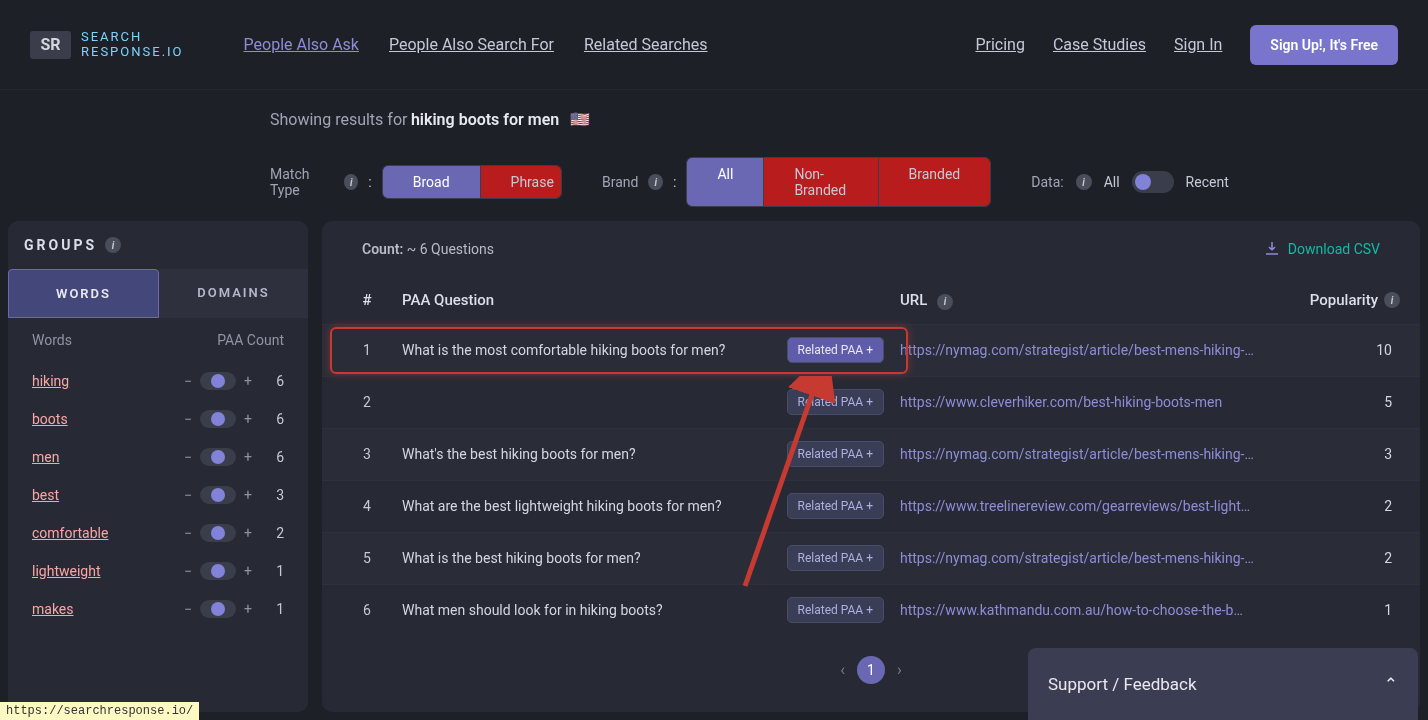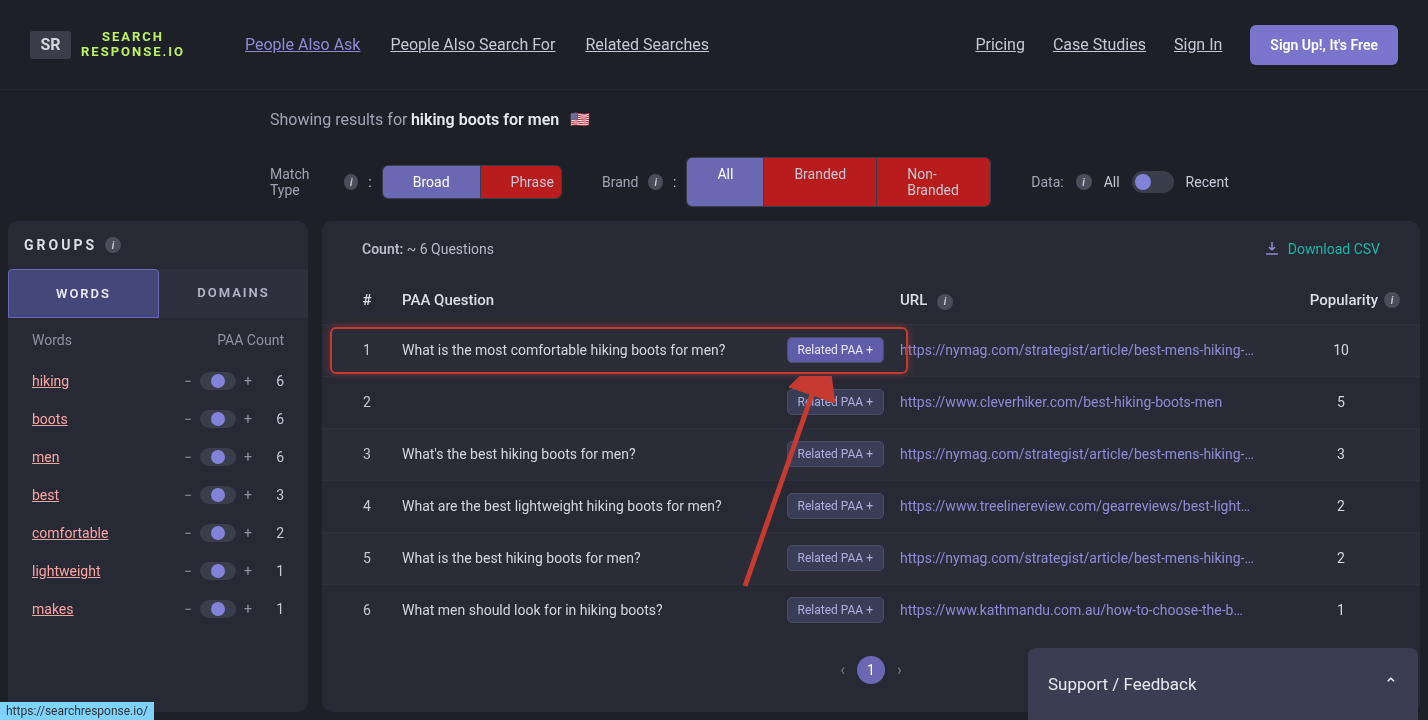--- a/index.html
+++ b/index.html
@@ -14,21 +14,21 @@
 }
 .header {
   height: 90px;
   display: flex;
   align-items: center;
   padding: 0 30px;
   border-bottom: 1px solid rgba(255,255,255,0.04);
 }
 .logo { display: flex; align-items: center; gap: 10px; }
 .logo-badge { width: 41px; height: 28px; background: #3b3e4a; color: #d4d6dd; display:flex; align-items:center; justify-content:center; font-weight:700; font-size:16px; border-radius:3px;text-align:center; }
-.logo-text { line-height: 1.1; font-weight: 700; letter-spacing: 2px; color:#bef264; font-size:13px;text-align:center;}
+.logo-text { line-height: 1.1; font-weight: 400; letter-spacing: 2px; color:#7dd3fc; font-size:13px;}
 .nav { display:flex; gap:30px; margin-left:60px; }
 .nav-link { color:#c5c9d6; font-size:16px; cursor:pointer;text-decoration:underline; }
 .nav-link.active { color:#8e8cd6; }
 .nav-right { margin-left:auto; display:flex; gap:28px; align-items:center; }
 .signup-btn { background:#7975cc; color:#fff; padding:12px 20px; border-radius:6px; font-weight:600; cursor:pointer; }
 
 .filters-bar { padding: 20px 270px 10px; }
 .showing { color:#a0a4b3; font-size:16px; }
 .showing-query { color:#e7e9ef; font-weight:600; }
 .flag { display:inline-block; margin-left:8px; font-size:16px; }
@@ -72,28 +72,28 @@
 .col-q { flex:1; padding-left:10px; }
 .col-url { width:390px; }
 .col-pop { width:110px; text-align:right; display:flex; align-items:center; justify-content:flex-end; gap:6px; }
 .trow { display:flex; align-items:center; padding:0 20px; height:52px; border-top:1px solid #2e313d; position:relative; }
 .trow:nth-child(odd) { background:#2a2d38; }
 .cell-num { width:50px; text-align:center; color:#c5c9d6; }
 .cell-q { flex:1; padding-left:10px; color:#d4d7e0; display:flex; align-items:center; gap:16px; }
 .related-btn { background:#3a3d56; color:#b0afe0; padding:5px 10px; border-radius:5px; font-size:12px; margin-left:auto; margin-right:16px; cursor:pointer; border:1px solid #4a4d6a; }
 .related-btn.hi { background:#5f5caa; color:#e8e7f8; }
 .cell-url { width:390px; color:#8e8cd6; white-space:nowrap; overflow:hidden; text-overflow:ellipsis; cursor:pointer; }
-.cell-pop { width:110px; text-align:center; color:#d4d7e0; padding-right:8px; }
+.cell-pop { width:110px; text-align:right; color:#d4d7e0; padding-right:8px; }
 .highlight-row { position:absolute; left:8px; right:512px; top:2px; bottom:2px; border:2px solid #c73a32; border-radius:6px; pointer-events:none; box-shadow:0 0 8px rgba(199,58,50,0.5);}
 .pager { display:flex; justify-content:center; align-items:center; gap:12px; padding:20px 0 28px; }
 .page-num { width:28px; height:28px; border-radius:50%; background:#6a68b3; color:#fff; display:flex; align-items:center; justify-content:center; font-size:14px; }
 .page-arrow { color:#7a7d8c; cursor:pointer; font-size:16px; }
 
 .feedback { position:absolute; right:10px; bottom:0; width:390px; background:#3b3e52; color:#e7e9ef; padding:26px 20px; border-radius:8px 8px 0 0; display:flex; align-items:center; justify-content:space-between; font-size:17px; }
-.status-url { position:absolute; left:0; bottom:0; background:#7dd3fc; color:#333; font-size:12px; padding:2px 6px; }
+.status-url { position:absolute; left:0; bottom:0; background:#fef9c3; color:#333; font-size:12px; padding:2px 6px;font-family:Liberation Mono, monospace; }
 
 .arrow-annot { position:absolute; left:735px; top:376px; pointer-events:none; }
 </style>
 </head>
 <body>
 
 <div class="header">
   <div class="logo">
     <div class="logo-badge">SR</div>
     <div>
@@ -129,22 +129,22 @@
       <div class="seg-btn active">Broad</div>
       <div class="seg-btn">Phrase</div>
     </div>
   </div>
   <div class="filter-group">
     <span class="filter-label">Brand</span>
     <span class="info-icon">i</span>
       <span>:</span>
     <div class="seg">
       <div class="seg-btn active">All</div>
+      <div class="seg-btn">Non-Branded</div>
       <div class="seg-btn">Branded</div>
-      <div class="seg-btn">Non-Branded</div>
     </div>
   </div>
   <div class="data-toggle">
     <span class="filter-label">Data:</span>
     <span class="info-icon">i</span>
     <span>All</span>
     <div class="toggle">
         <div class="toggle-knob"></div>
       </div>
     <span>Recent</span>

